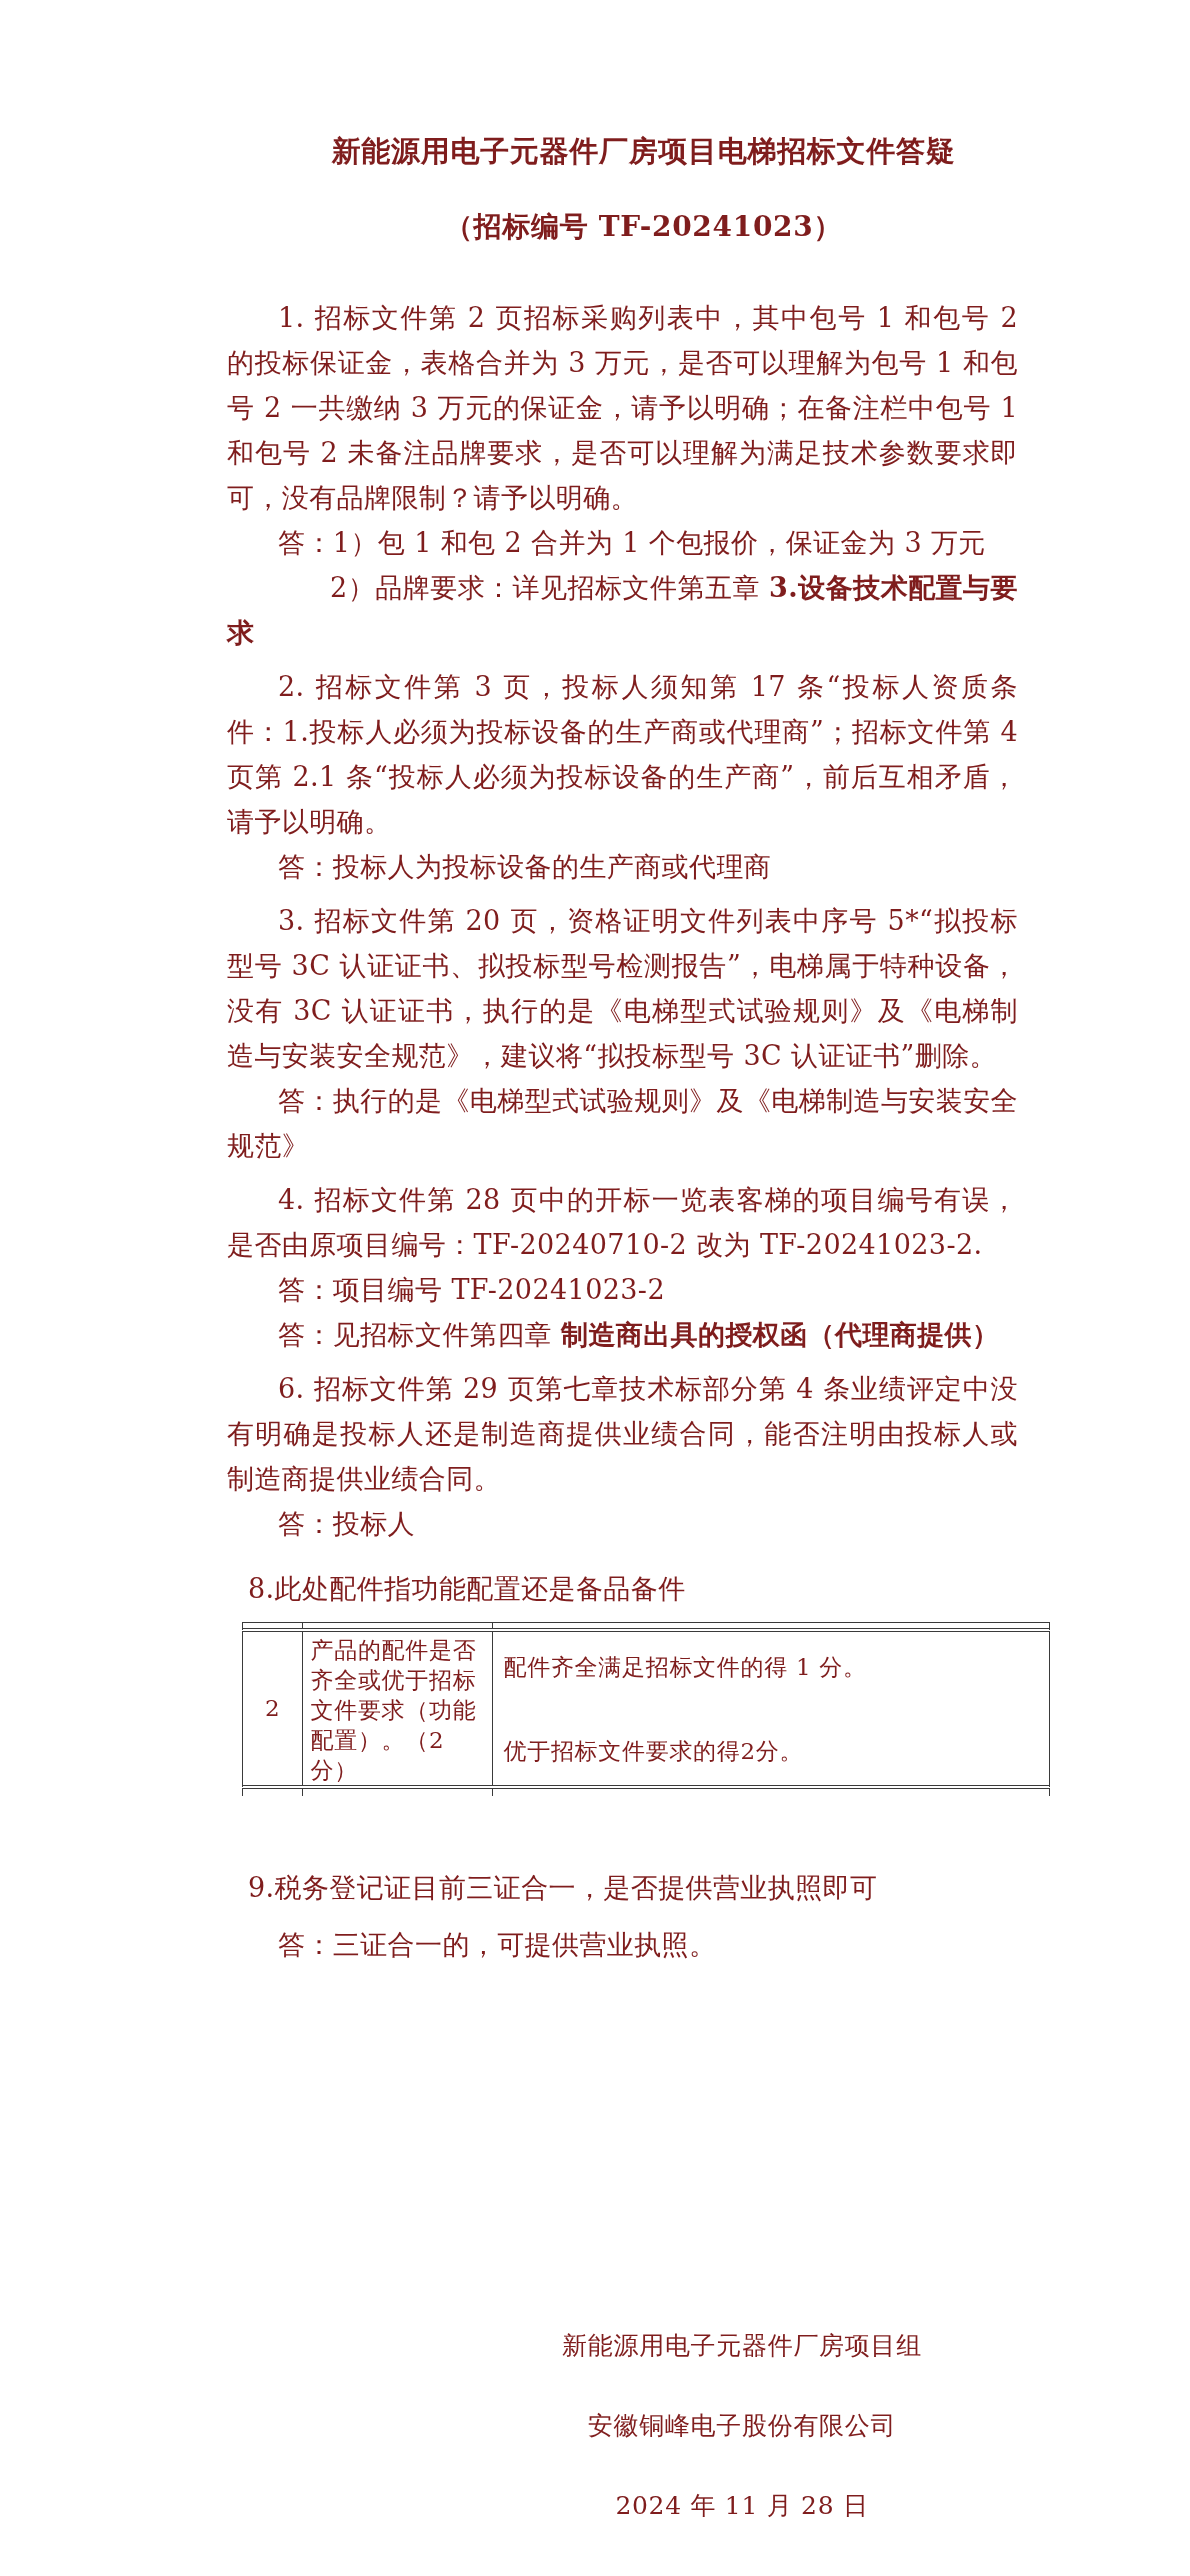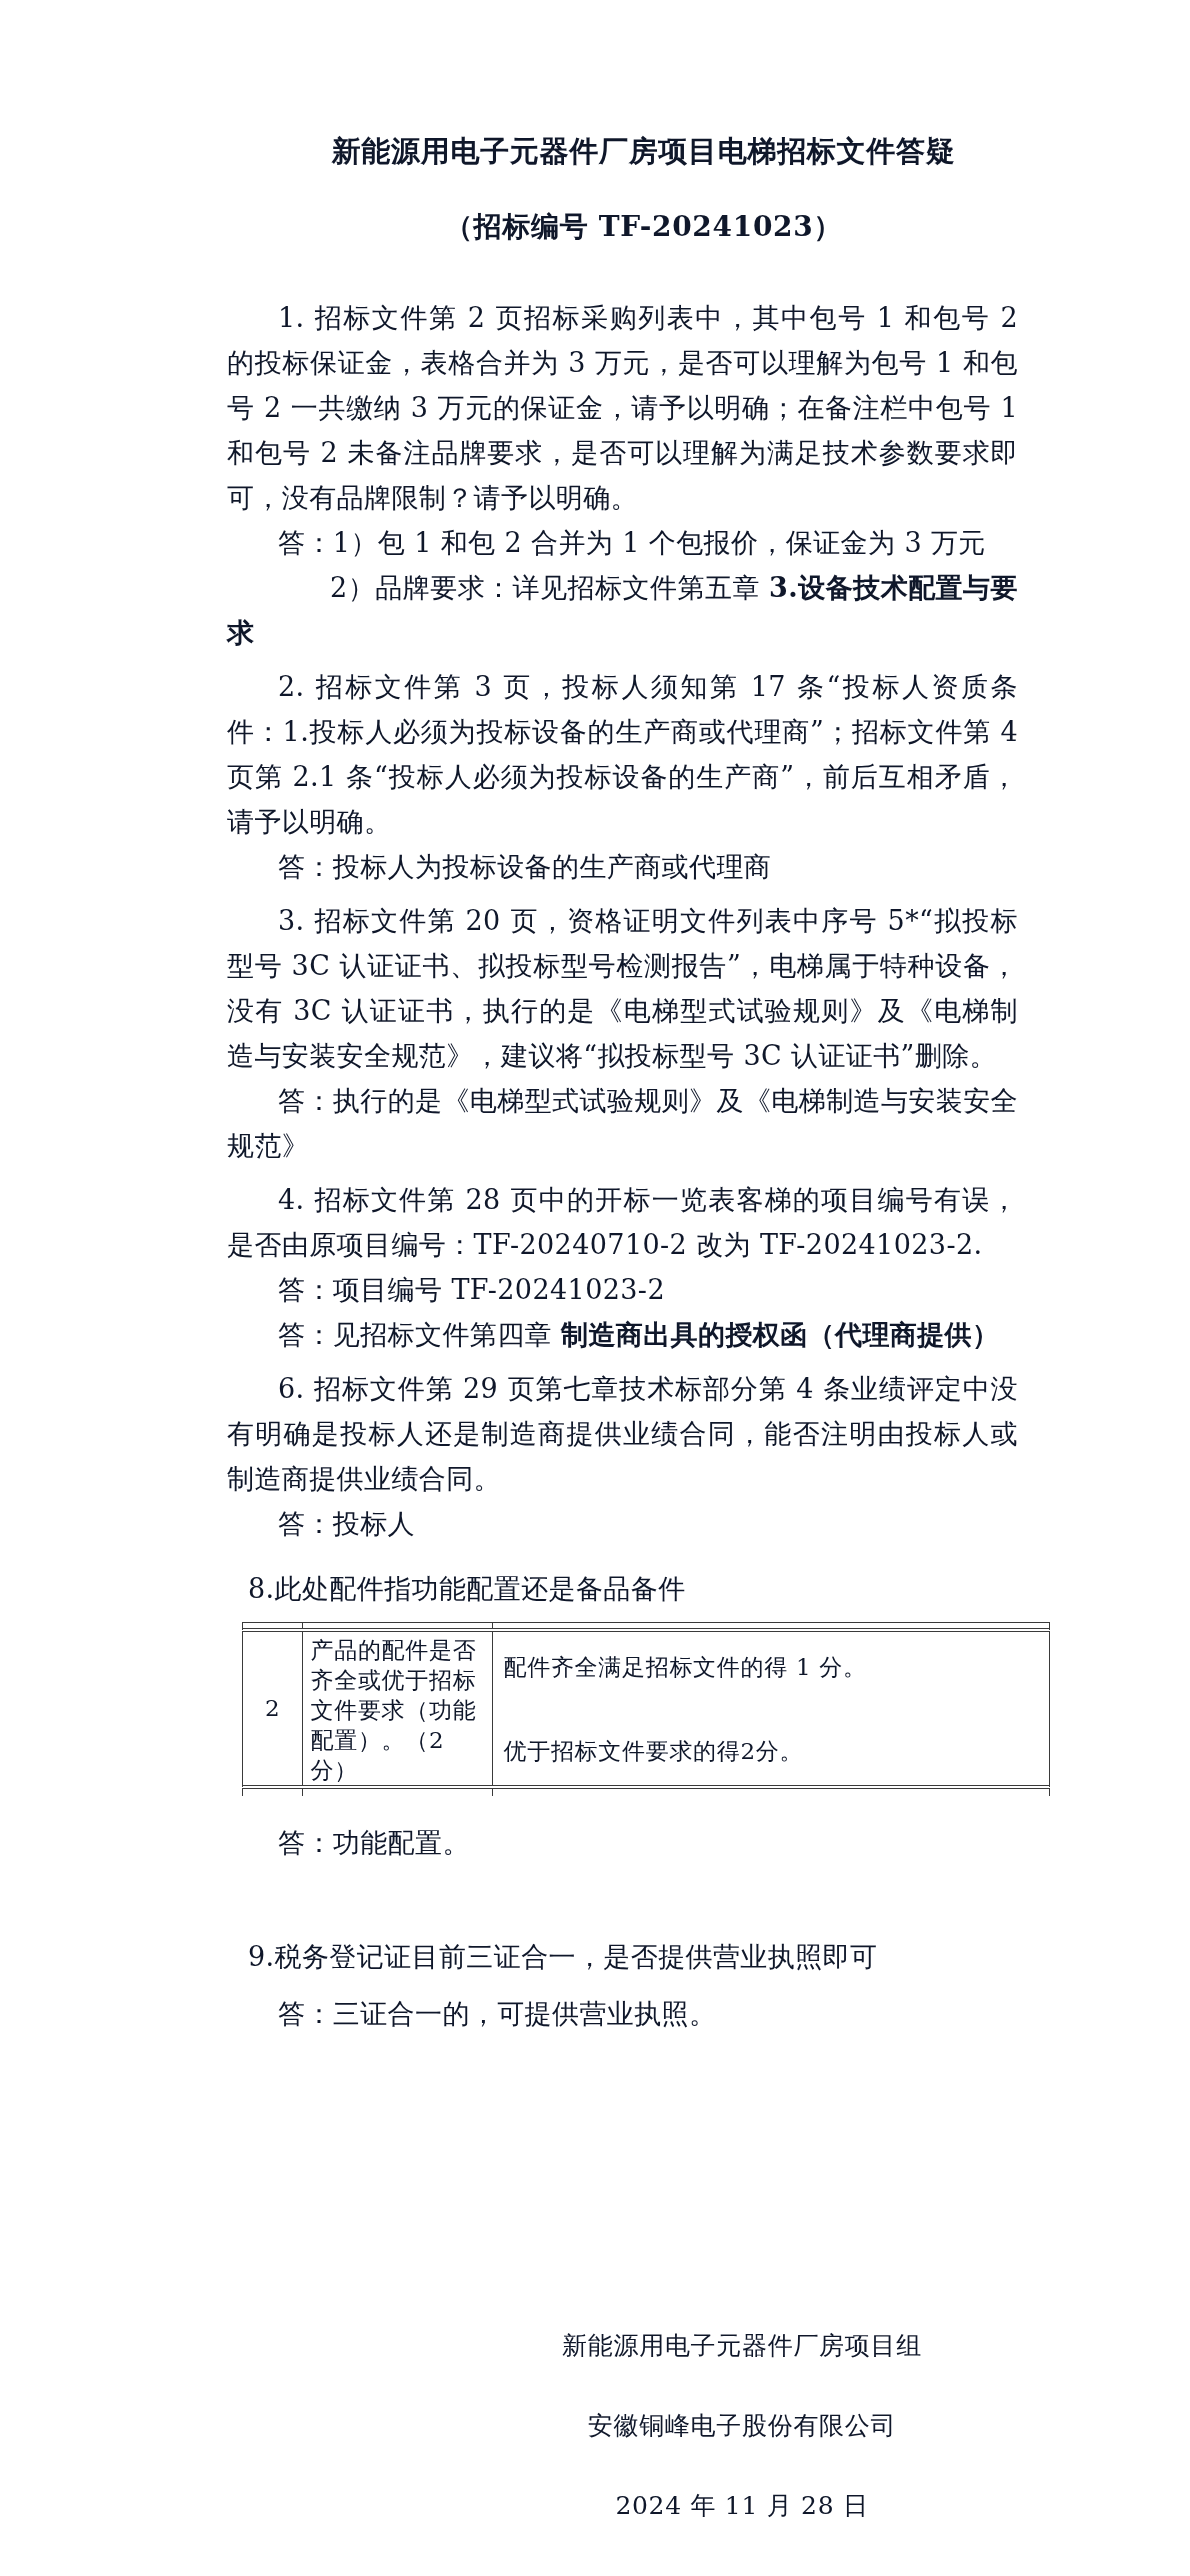--- a/index.html
+++ b/index.html
@@ -1,21 +1,21 @@
 <!DOCTYPE html>
 <html style="font-size:12px"><head>
 <meta charset="utf-8">
 <style>
   html,body{margin:0;padding:0;background:#e8e8e8;}
   .page{
     position:relative;
     width:1190px;height:2576px;
     margin:0 auto;
     background:#ffffff;
-    color:#0f172a;
+    color:#7f1d1d;
     font-family:"DejaVu Serif","Liberation Serif",serif;
     overflow:hidden;
   }
   .head{padding-top:129px;padding-left:97px;box-sizing:border-box;width:100%;}
   .doc-title{
     margin:0;text-align:center;
     font-size:29px;font-weight:bold;letter-spacing:0.7px;
     line-height:45px;
   }
   .doc-subtitle{
@@ -108,21 +108,20 @@
           <p class="t-txt">优于招标文件要求的得2分。</p>
         </div>
       </div>
       <div class="trow row-sliver-bottom">
         <div class="cell c1"></div>
         <div class="cell c2"></div>
         <div class="cell c3"></div>
       </div>
     </div>
 
-    <p class="para ans-after-table">答：功能配置。</p>
 
     <p class="para q89 q9-block">9.税务登记证目前三证合一，是否提供营业执照即可</p>
     <p class="para a9-block">答：三证合一的，可提供营业执照。</p>
 
   </div>
 
   <div class="footer">
     <div>新能源用电子元器件厂房项目组</div>
     <div>安徽铜峰电子股份有限公司</div>
     <div>2024 年 11 月 28 日</div>

